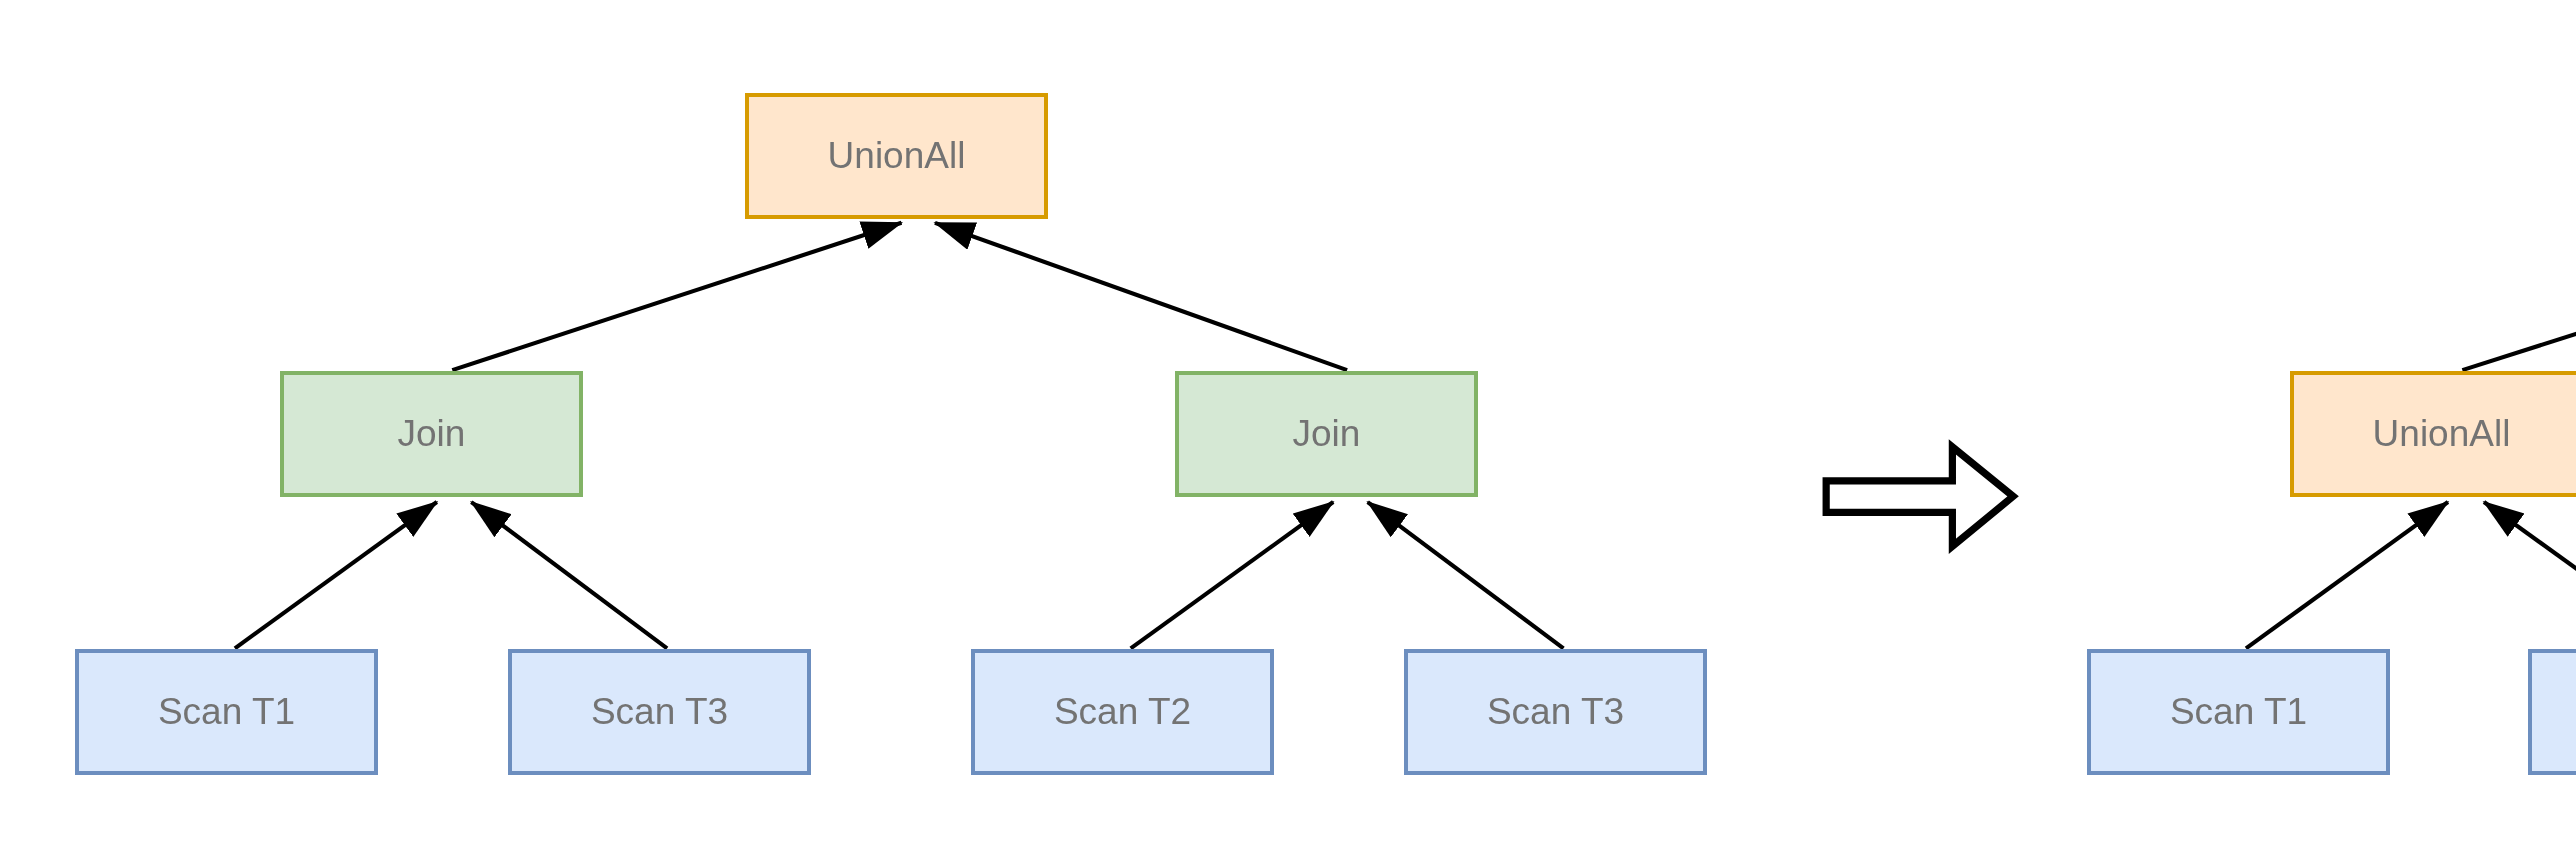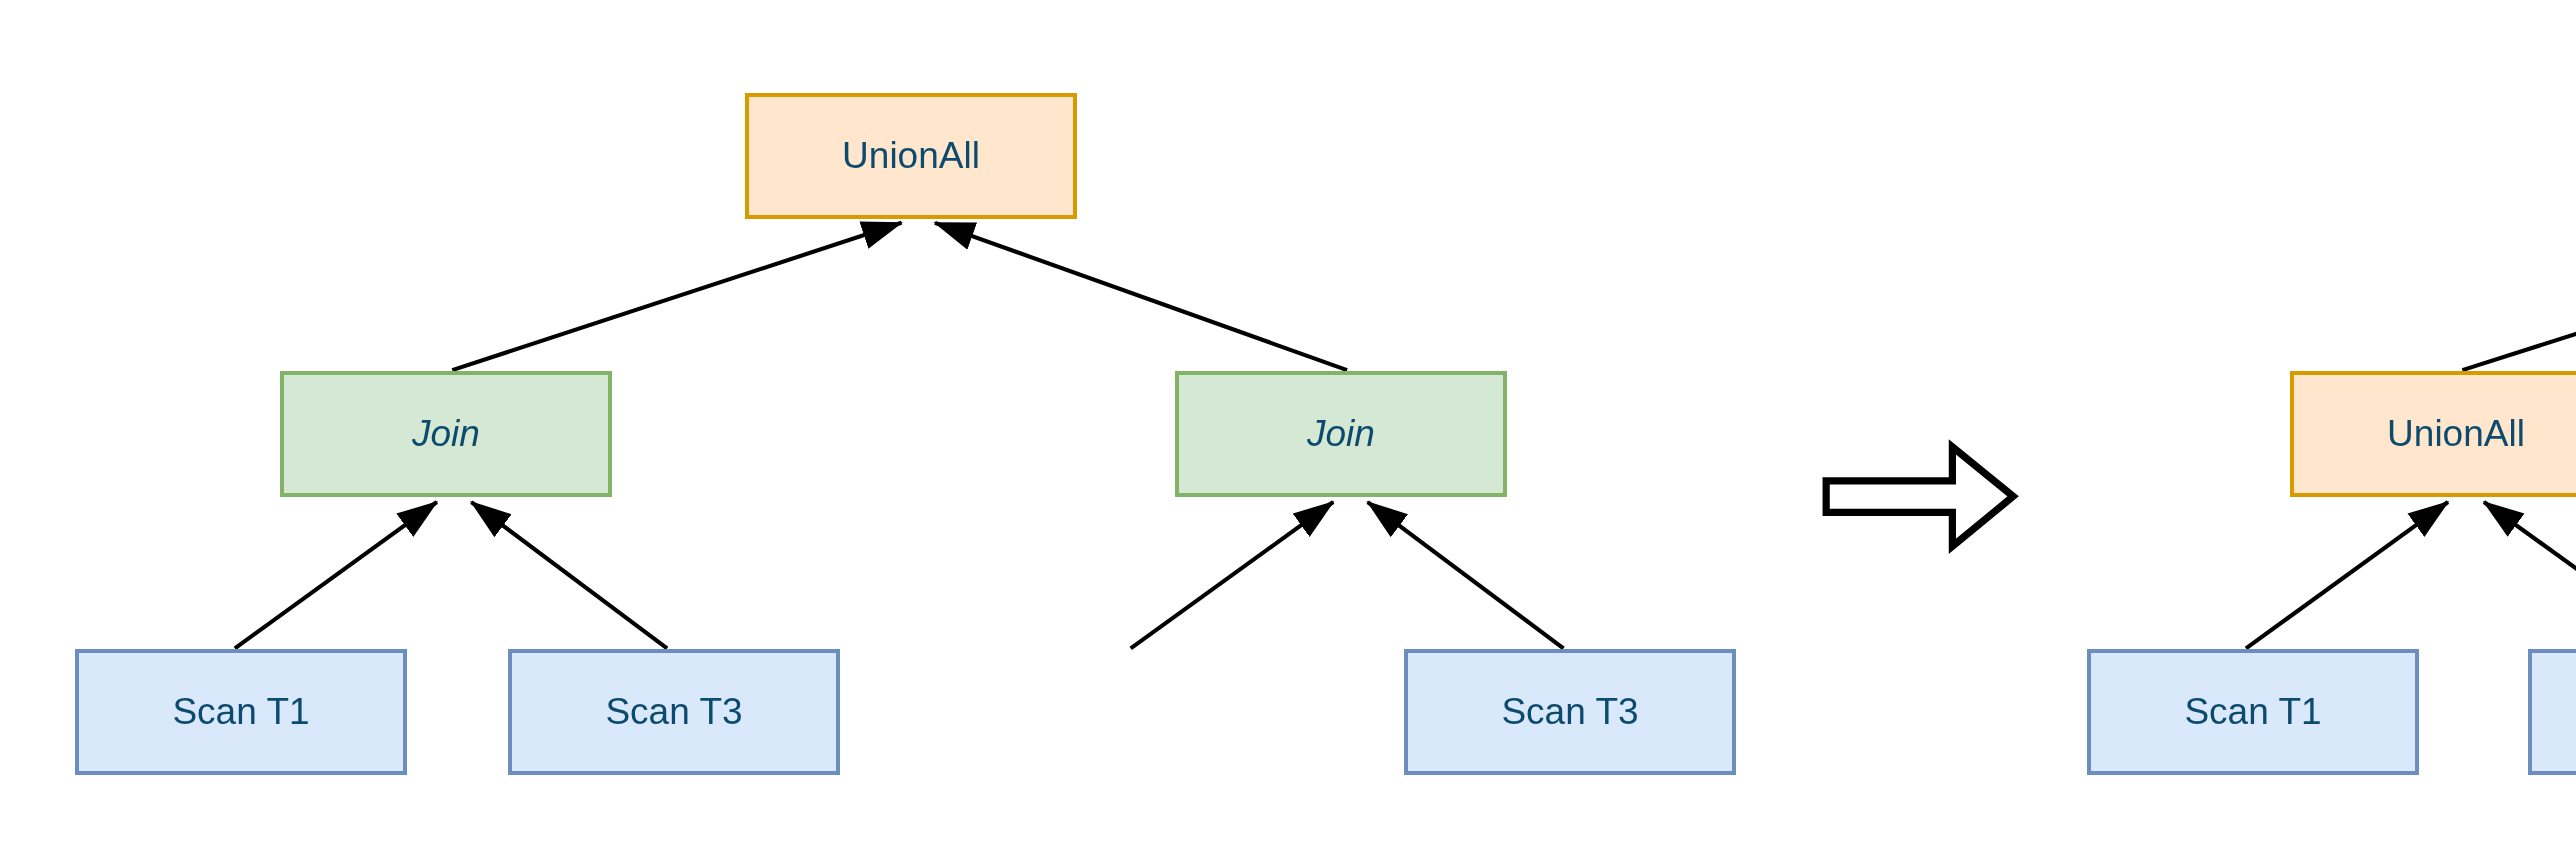--- a/index.html
+++ b/index.html
@@ -11,25 +11,25 @@
   }
   html,body{margin:0;padding:0;background:#FFFFFF;}
   body{width:3369px;height:866px;overflow:hidden;
        font-family:"Liberation Sans", sans-serif;}
   .canvas{position:relative;width:3369px;height:866px;background:#FFFFFF;}
   .edge-layer{position:absolute;left:0;top:0;width:3369px;height:866px;}
   .edge-layer line{stroke:var(--edge-color);stroke-width:8;}
   .arrow-head{fill:var(--edge-color);}
   .big-arrow{fill:var(--big-arrow-fill);stroke:var(--big-arrow-border);
              stroke-width:14;stroke-linejoin:miter;}
-  .node{position:absolute;width:332px;height:126px;box-sizing:border-box;
+  .node{position:absolute;width:303px;height:126px;box-sizing:border-box;
         display:flex;align-items:center;justify-content:center;
-        border:4.1px solid #000;font-size:37px;color:#0c4a6e;white-space:nowrap;}
+        border:4.1px solid #000;font-size:37px;color:#737373;white-space:nowrap;}
   .node-union{background:var(--union-fill);border-color:var(--union-border);}
-  .node-join{background:var(--join-fill);border-color:var(--join-border);font-style:italic;}
+  .node-join{background:var(--join-fill);border-color:var(--join-border);}
   .node-scan{background:var(--scan-fill);border-color:var(--scan-border);margin-left:13px;}
 </style>
 </head>
 <body>
 
 <div class="canvas">
 
   <svg class="edge-layer" width="3369" height="866" viewBox="0 0 6540 1680" xmlns="http://www.w3.org/2000/svg">
     <defs>
       <marker id="ah" markerUnits="strokeWidth" markerWidth="10.5" markerHeight="7.5" refX="9.6" refY="3.5" orient="auto">
@@ -60,20 +60,23 @@
   </div>
   <div class="node node-join" style="left:1175px;top:371px">
     <span>Join</span>
   </div>
   <div class="node node-scan" style="left:62px;top:649px">
     <span>Scan T1</span>
   </div>
   <div class="node node-scan" style="left:495px;top:649px">
     <span>Scan T3</span>
   </div>
+  <div class="node node-scan" style="left:958px;top:649px">
+    <span>Scan T2</span>
+  </div>
   <div class="node node-scan" style="left:1391px;top:649px">
     <span>Scan T3</span>
   </div>
 
   <div class="node node-union" style="left:2290px;top:371px">
     <span>UnionAll</span>
   </div>
   <div class="node node-scan" style="left:2074px;top:649px">
     <span>Scan T1</span>
   </div>

